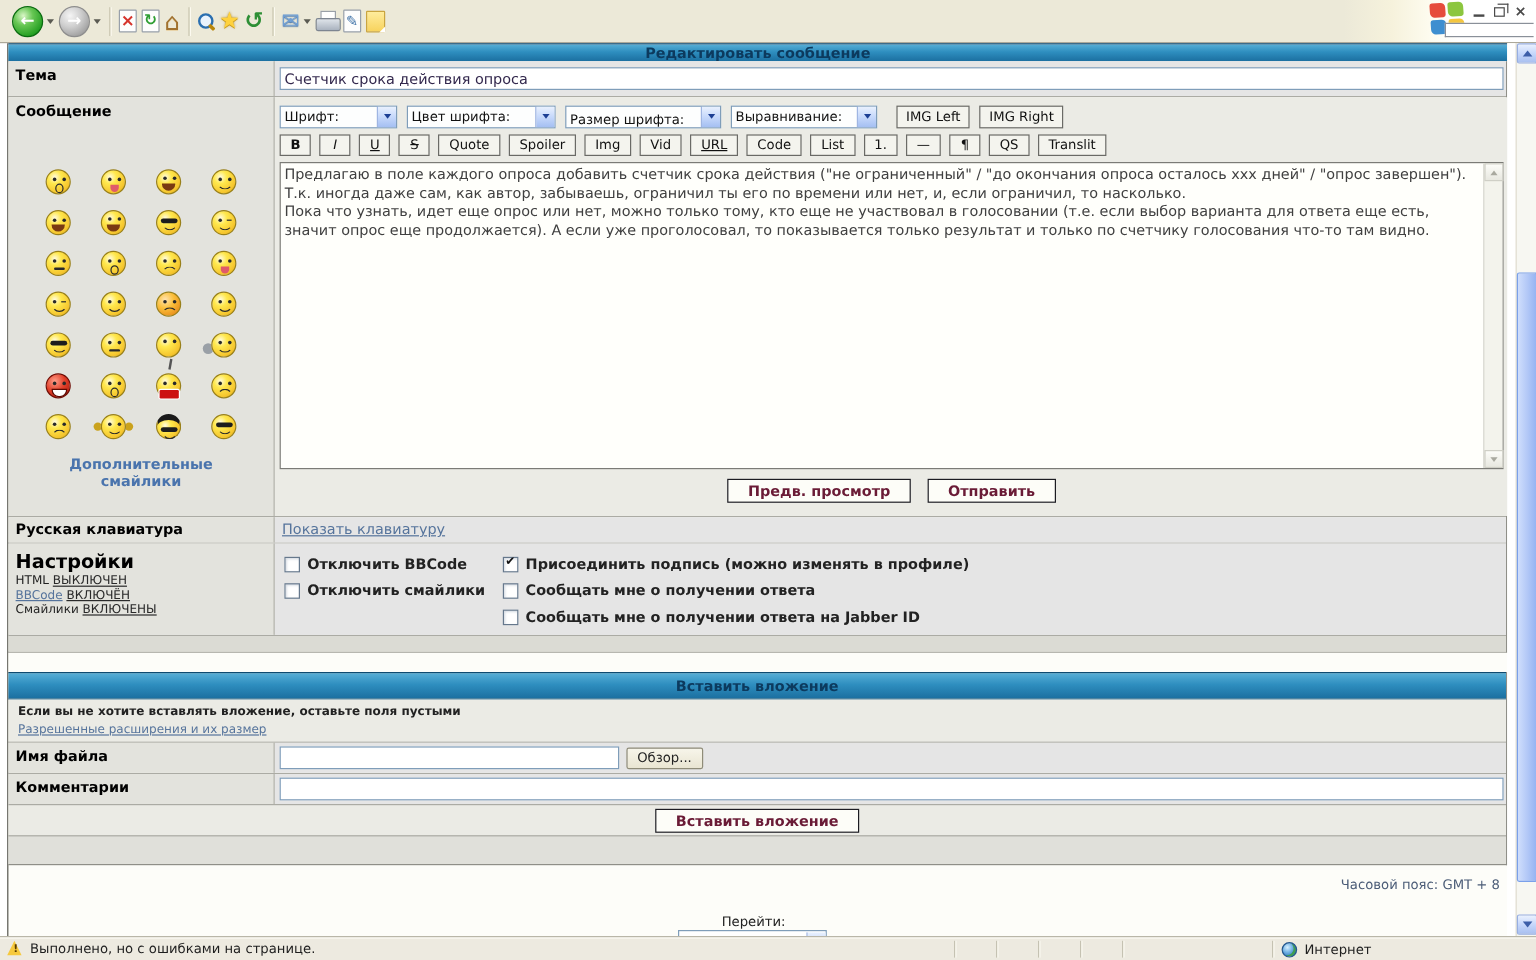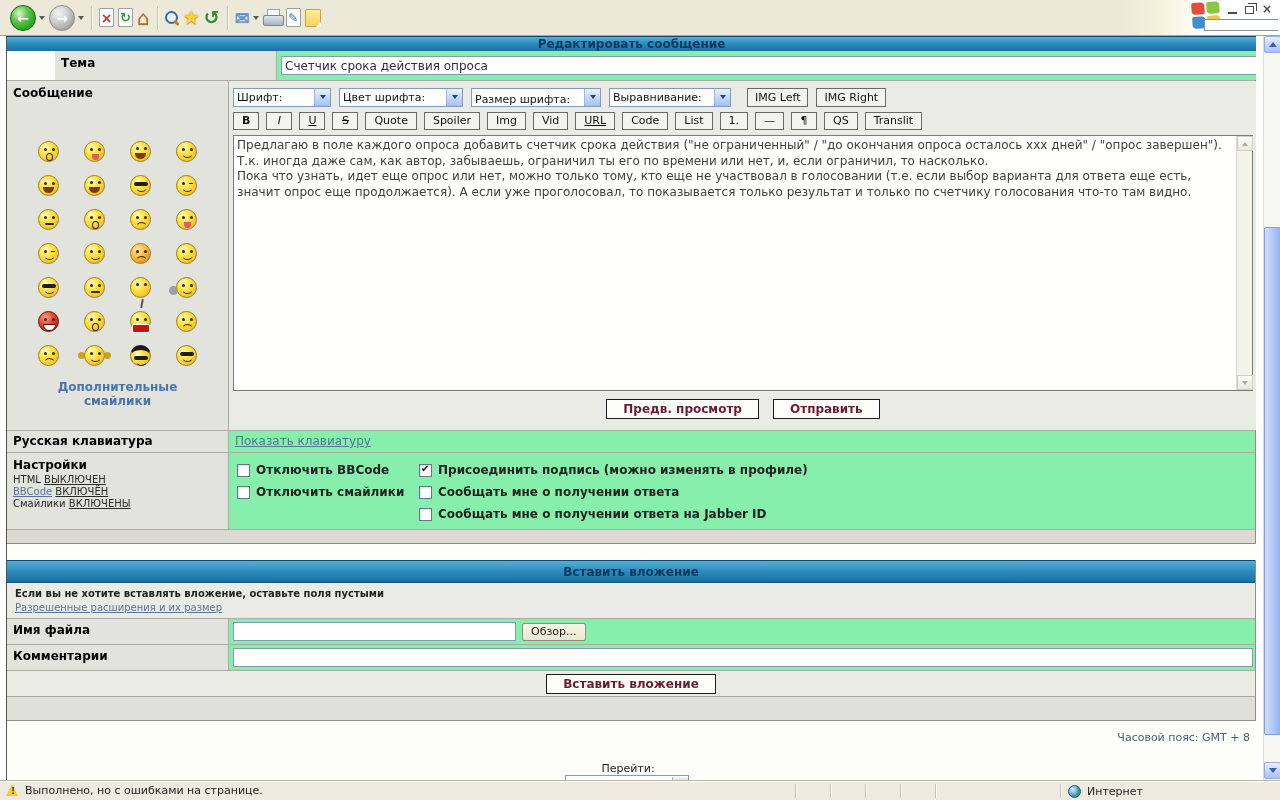--- a/index.html
+++ b/index.html
@@ -51,23 +51,23 @@
     border-left:1px solid #55554f; font-size:12px; color:#000; }
   .gap-strip { position:absolute; left:1256px; top:36px; width:7px; height:744px; background:#fff; }
 
   .cat-header { height:15px; background:linear-gradient(180deg,#57aed6 0%,#2e8ebf 45%,#1b6fa0 100%);
     border-top:1px solid #0e4a70; color:#0c3a5e; font-weight:bold; font-size:12px; text-align:center; line-height:14px; overflow:hidden; }
   .att-header { height:23px; background:linear-gradient(180deg,#57aed6 0%,#2e8ebf 45%,#1b6fa0 100%);
     border-top:1px solid #0e4a70; border-bottom:1px solid #14587e; color:#0c3a5e; font-weight:bold; font-size:12px; text-align:center; line-height:22px; }
 
   .tbl { border-right:1px solid #8f8f88; border-bottom:1px solid #8f8f88; }
   .row { display:flex; border-top:1px solid #ababa4; }
-  .row:first-child { border-top:none;margin-left:48px; }
+  .row:first-child { border-top:none; }
   .cell-label { width:222px; flex:0 0 222px; background:#e3e3dd; border-right:1px solid #ababa4; padding:5px 6px; }
-  .cell-body  { flex:1; background:#86efac; padding:4px 6px; }
+  .cell-body  { flex:1; background:#e5e5e5; padding:4px 6px; }
   .bold { font-weight:bold; }
 
   .row-topic { height:29px; }
   .row-topic .cell-body { display:flex; align-items:center; padding:0 2px 0 4px; }
   .topic-input { width:1020px; height:19px; border:1px solid #7f9db9; background:#fff; font:12px "DejaVu Sans",sans-serif; color:#33284d; padding:0 3px; }
 
   .row-message { height:350px; }
   .row-message .cell-body { background:#ebebe5; padding:6px 4px 0 4px; }
 
   
@@ -131,21 +131,21 @@
   .phpbb-btn { height:20px; background:#fdfdf8; border:1px solid #1c1c22; color:#6a1b36; font-weight:bold;
     font:bold 12px "DejaVu Sans",sans-serif; padding:0 16px; cursor:pointer; }
 
   .row-kbd { height:22px; }
   .row-kbd .cell-label { padding:3px 6px; font-weight:bold; }
   .row-kbd .cell-body { padding:3px 6px; }
   a.grey-link { color:#56749c; text-decoration:underline; cursor:pointer; }
   a.dark-link { color:#2a2a2a; text-decoration:underline; cursor:pointer; }
 
   .row-settings { height:77px; }
-  .settings-title { font-weight:bold; font-size:12px; margin-bottom:2px; }
+  .settings-title { font-weight:bold; font-size:16px; margin-bottom:2px; }
   .settings-line { font-size:10px; line-height:12px; color:#222; }
   .row-settings .cell-body { padding:6px 8px; display:flex; }
   .cb-col1 { width:182px; }
   .cb-row { display:flex; align-items:center; height:22px; }
   .cb-box { position:relative; width:13px; height:13px; background:#fff; border:1px solid #66788c; margin-right:6px; flex:0 0 13px;
     box-shadow:inset 1px 1px 2px #d4dae2; cursor:pointer; }
   .cb-box.checked::after { content:"✔"; position:absolute; left:1px; top:-2px; font-size:10px; color:#111; }
   .cb-label { font-size:12px; color:#222;font-weight:bold; }
 
   .spacer-row { height:14px; background:#dbdbd4; border-top:1px solid #ababa4; }

